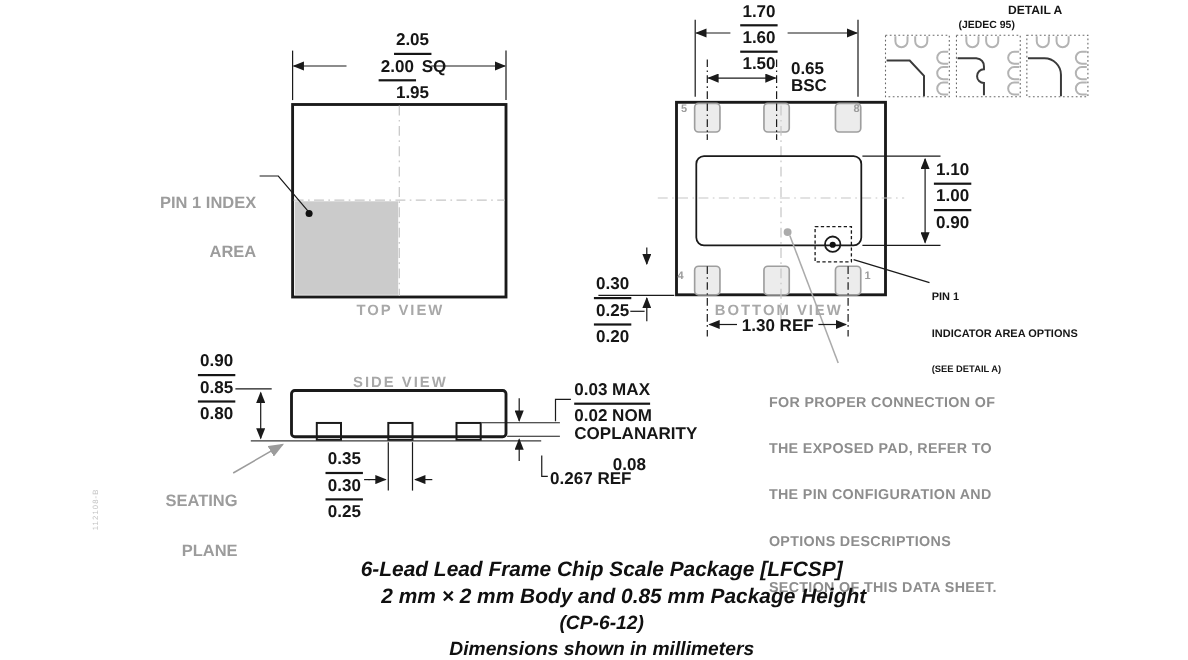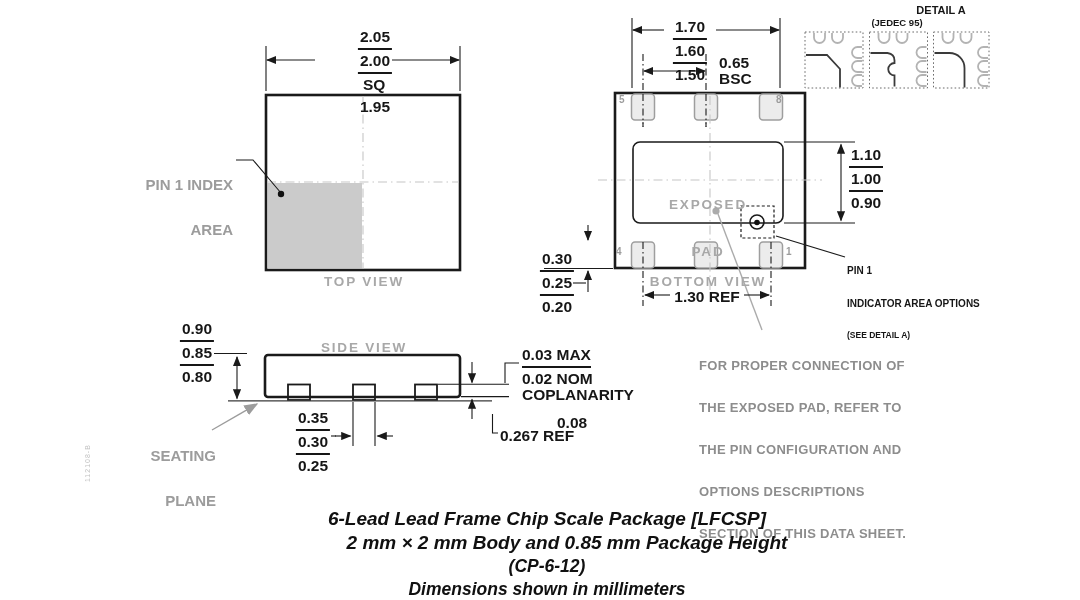--- a/index.html
+++ b/index.html
@@ -15,21 +15,21 @@
   .dot{stroke:#6a6a6a;stroke-width:1;stroke-dasharray:1.6 2.3;fill:#fff;}
   .gpad{stroke:#b3b3b3;stroke-width:1.8;fill:none;}
   .dk{stroke:#3a3a3a;stroke-width:1.8;fill:none;}
   .t{position:absolute;white-space:pre;}
   .dim{font-weight:700;font-size:15.5px;color:#161616;line-height:1.42;}
   .stack{display:flex;flex-direction:column;align-items:center;}
   .stackL{display:flex;flex-direction:column;align-items:flex-start;}
   .cx{transform:translateX(-50%);}
   .v{padding:0 2px;}
   .u{border-bottom:2px solid #161616;}
-  .row{display:flex;align-items:baseline;flex-direction:column;}
+  .row{display:flex;align-items:baseline;}
   .sfx{padding-left:5px;}
   .gray{color:#a8a8a8;font-weight:700;letter-spacing:1.8px;font-size:13.5px;}
   .glabel{color:#9c9c9c;font-weight:700;font-size:15px;line-height:1.0;}
   .note{color:#8d8d8d;font-weight:700;font-size:13px;line-height:1.08;letter-spacing:.3px;}
   .small{font-size:10px;font-weight:700;color:#161616;line-height:1.1;}
   .xsmall{font-size:8.5px;font-weight:700;color:#161616;line-height:1.15;}
   .pindig{font-size:10px;font-weight:700;color:#9c9c9c;}
   .title{font-weight:700;font-style:italic;color:#101010;text-align:center;line-height:1.0;}
   .vcode{font-size:7px;color:#c2c2c2;letter-spacing:1px;transform:rotate(-90deg);transform-origin:0 0;}
 </style>
@@ -156,37 +156,33 @@
     <span class="sfx">SQ</span>
   </span>
   <span class="v">1.95</span>
 </div>
 <div class="t glabel" style="left:120px;top:147px;width:113px;text-align:right;">
   <div>PIN 1 INDEX</div>
   <div>AREA</div>
 </div>
 <div class="t gray cx" style="left:364px;top:274px;">TOP VIEW</div>
 
-<div class="t dim stack cx" style="left:690px;top:16px;">
+<div class="t dim stack cx" style="left:690px;top:0px;">
   <span class="v u">1.70</span>
   <span class="v u">1.60</span>
   <span class="v">1.50</span>
 </div>
 <div class="t dim stackL" style="left:719px;top:55px;line-height:1.0;">
   <span>0.65</span>
   <span>BSC</span>
 </div>
 <div class="t pindig" style="left:619px;top:94px;">5</div>
 <div class="t pindig" style="left:776px;top:94px;">8</div>
 <div class="t pindig" style="left:616px;top:246px;">4</div>
 <div class="t pindig" style="left:786px;top:246px;">1</div>
-<div class="t gray cx" style="left:708px;top:166px;text-align:center;line-height:1.15;">
-  <div>EXPOSED</div>
-  <div>PAD</div>
-</div>
 <div class="t dim stack" style="left:849px;top:144px;">
   <span class="v u">1.10</span>
   <span class="v u">1.00</span>
   <span class="v">0.90</span>
 </div>
 <div class="t small" style="left:847px;top:243px;">
   <div>PIN 1</div>
   <div>INDICATOR AREA OPTIONS</div>
   <div class="xsmall">(SEE DETAIL A)</div>
 </div>

